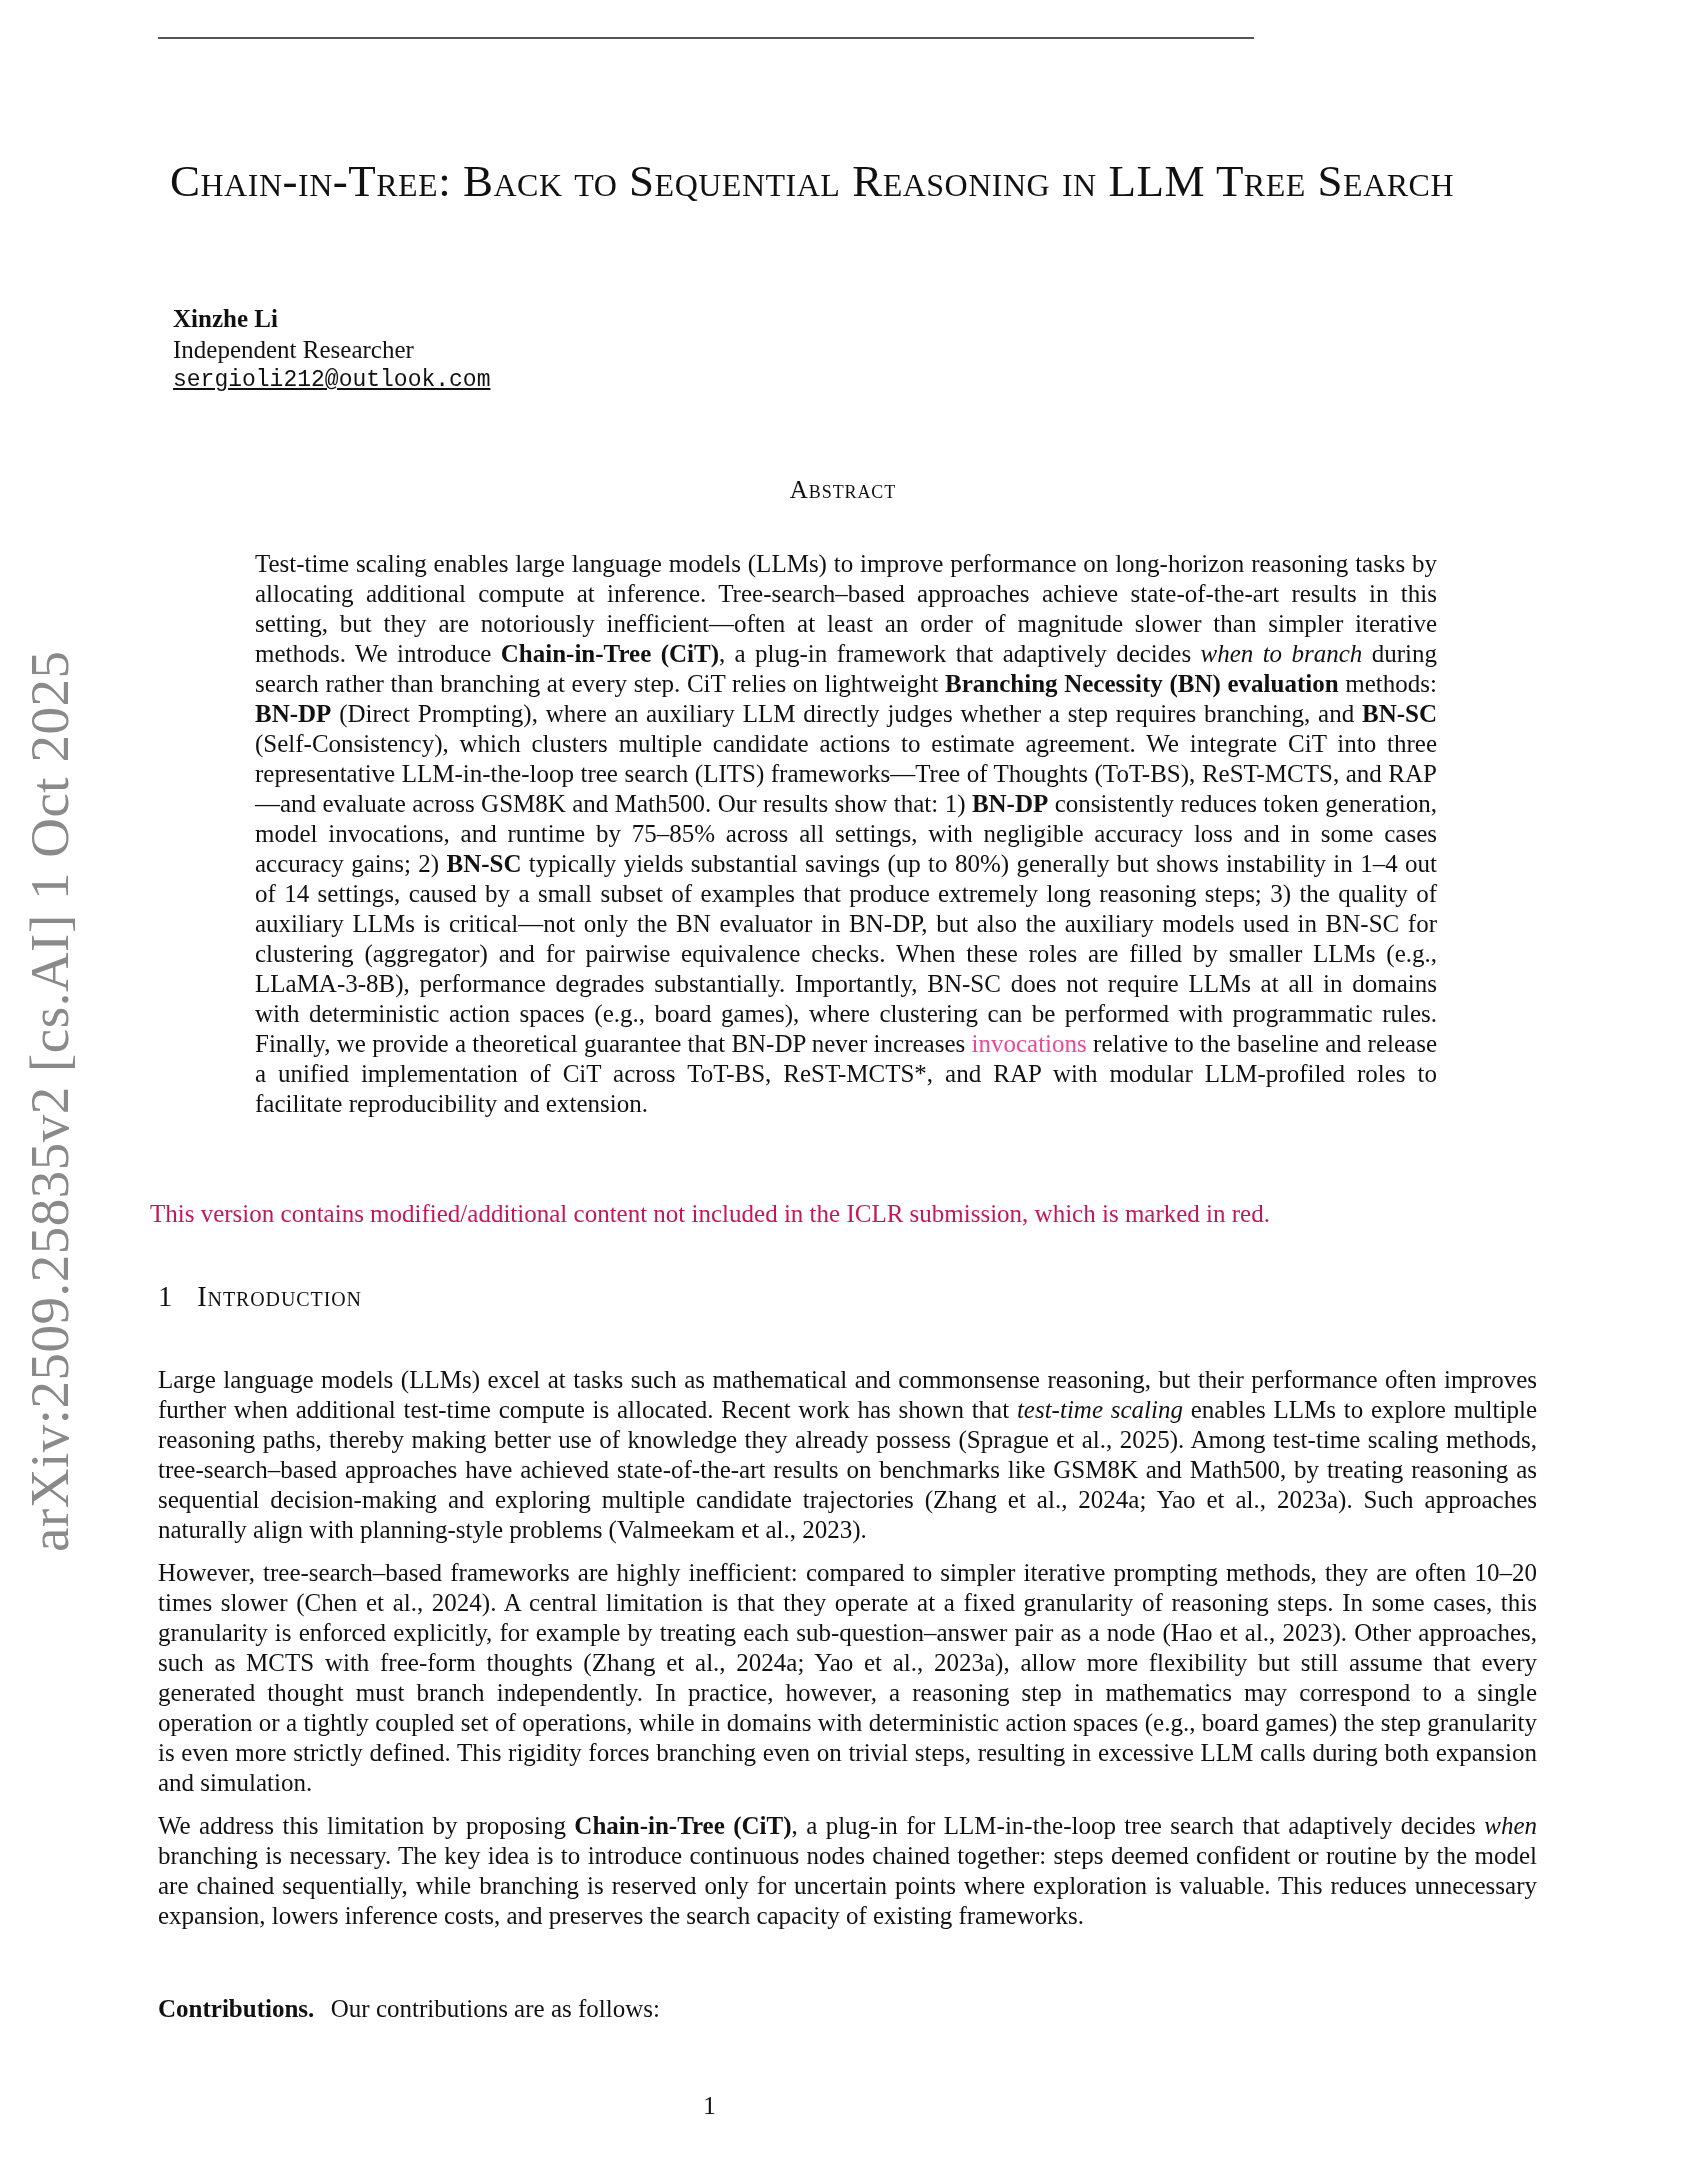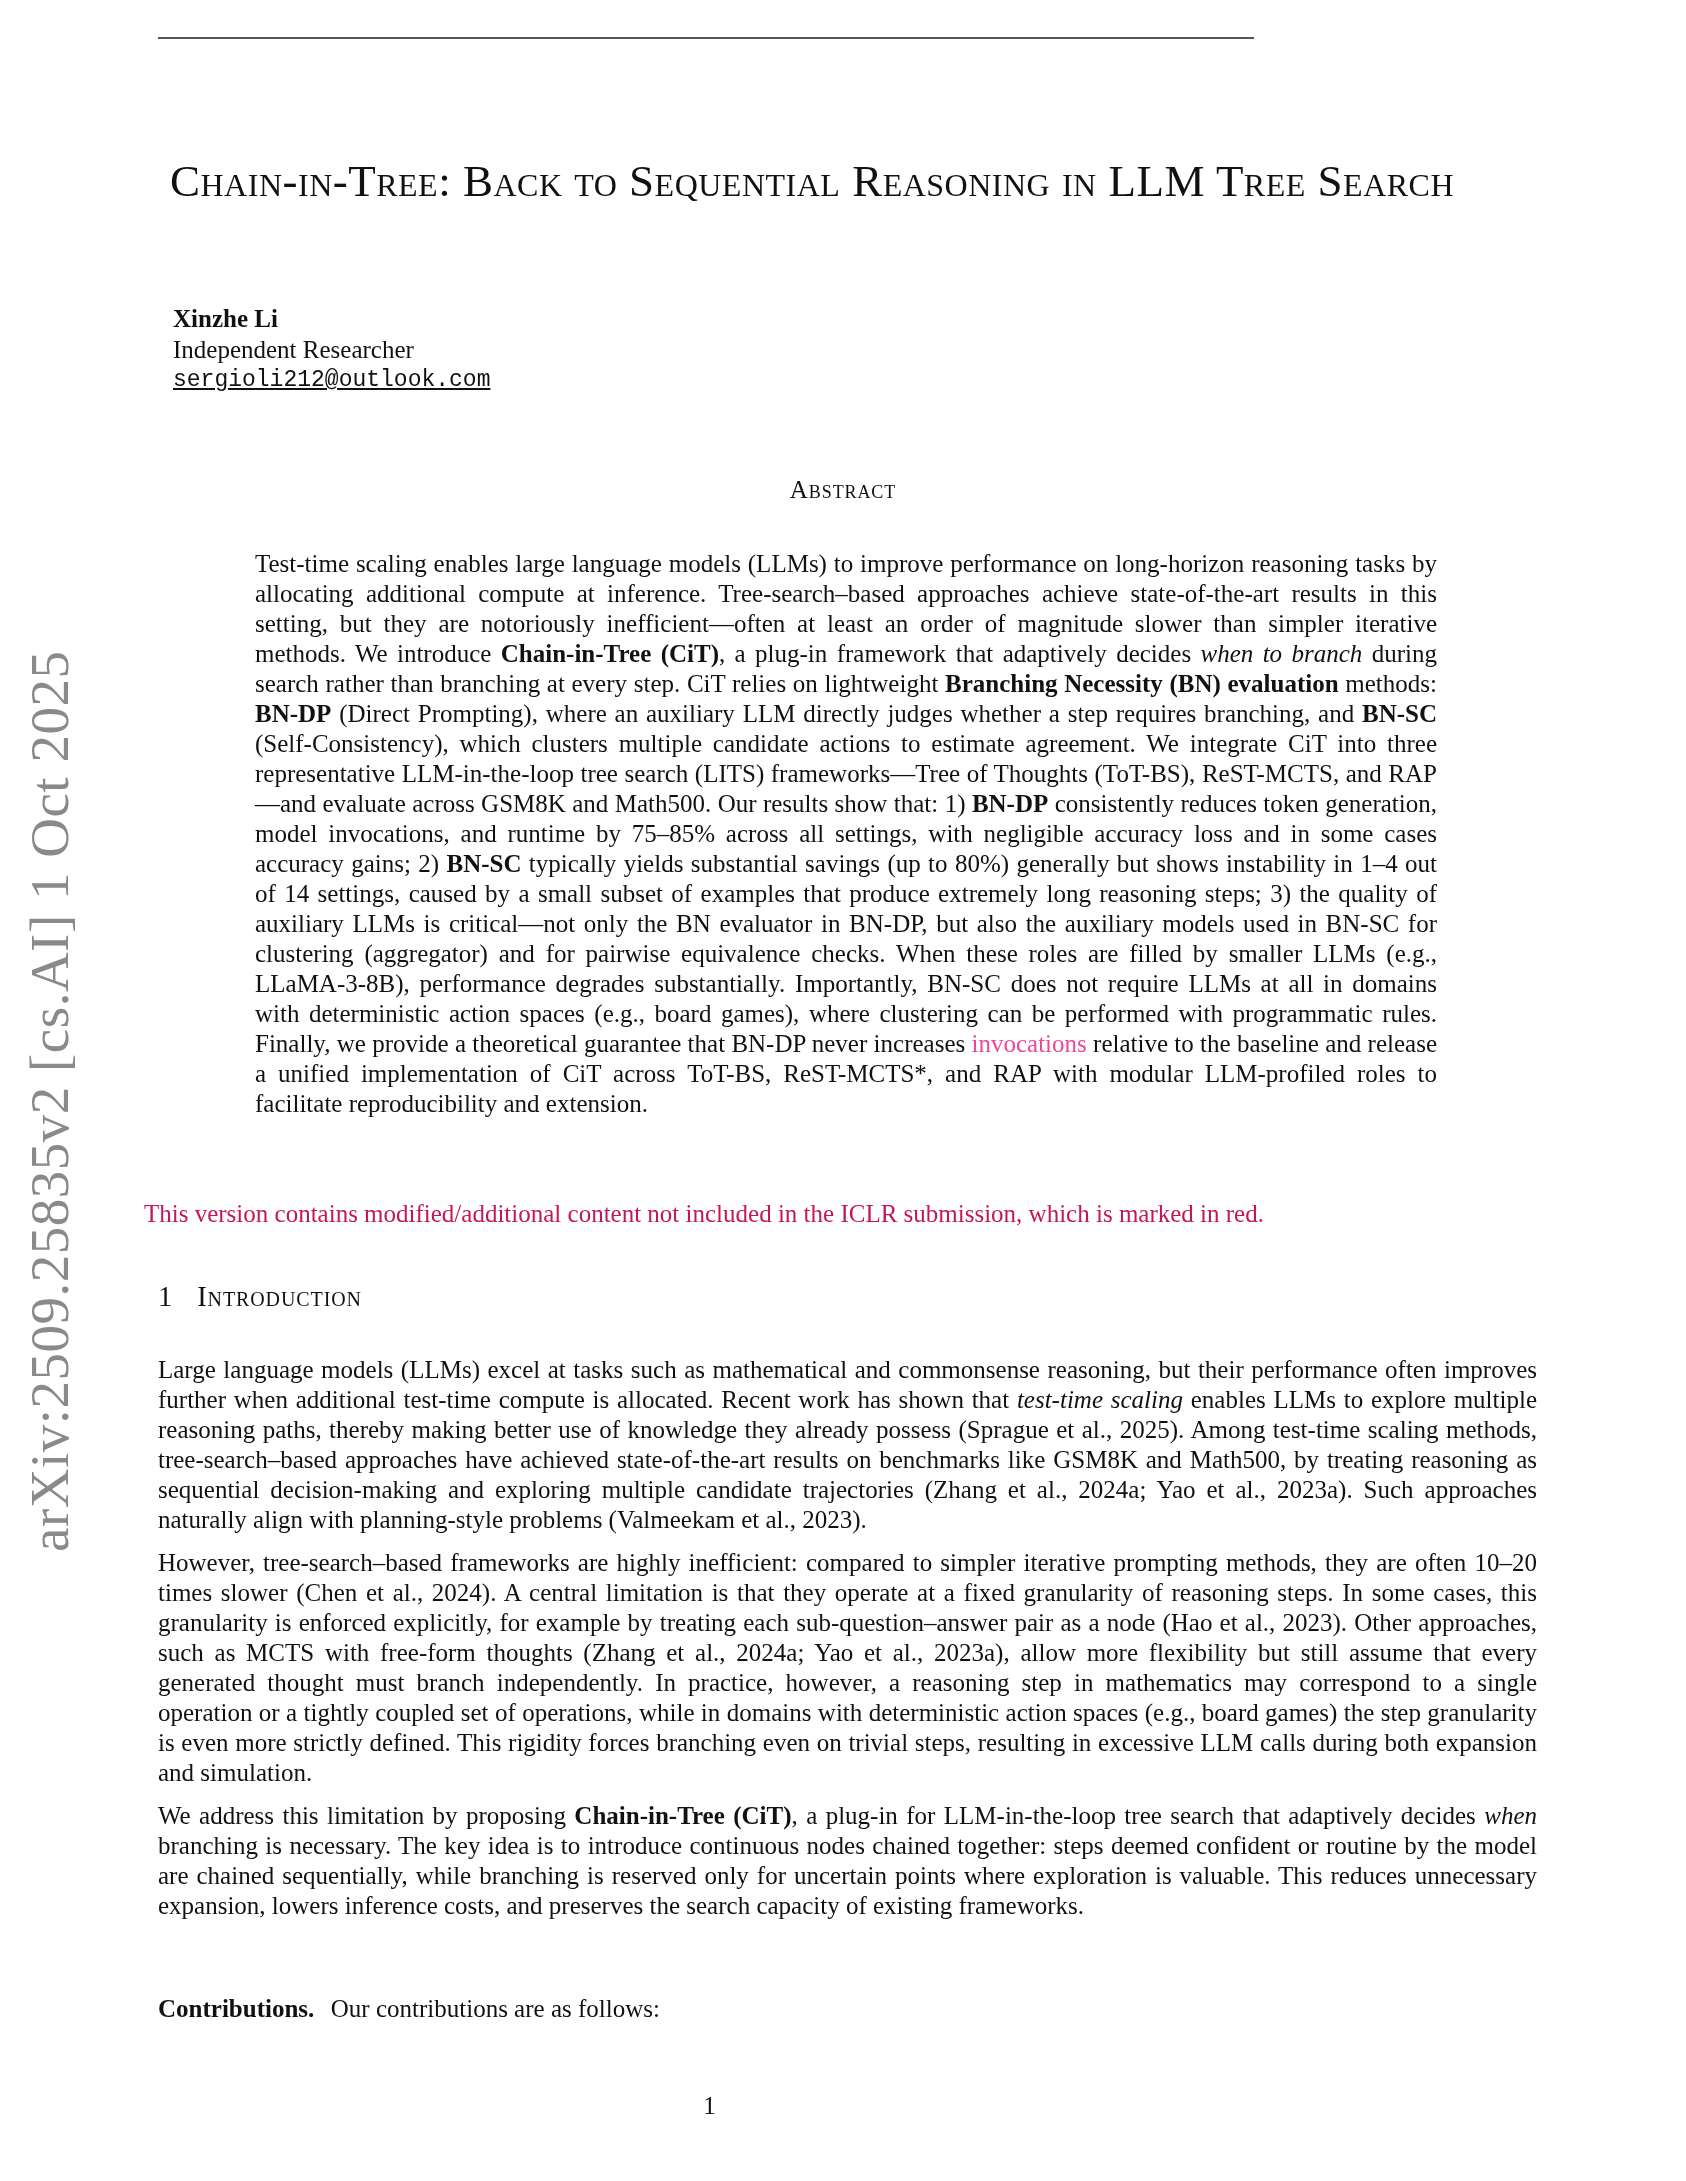--- a/index.html
+++ b/index.html
@@ -11,25 +11,25 @@
   .title { position: absolute; left: 158px; top: 142px; width: 1396px; font-size: 45px; line-height: 55px;
            font-variant: small-caps; letter-spacing: 0.5px; font-weight: normal; margin: 12px; }
   .author { position: absolute; left: 173px; top: 303px; font-size: 25px; line-height: 31px; }
   .author .name { font-weight: bold; }
   .author .email { font-family: "Liberation Mono", "DejaVu Sans Mono", monospace; font-size: 23px; text-decoration: underline; }
   .abstract-heading { position: absolute; left: 0; width: 1686px; top: 476px; text-align: center;
                       font-size: 25px; font-variant: small-caps; letter-spacing: 0.9px; }
   .abstract { position: absolute; left: 255px; top: 549px; width: 1182px; font-size: 25px; line-height: 30px;
               text-align: justify; hyphens: manual; }
   .red { color: #ec4899; }
-  .notice { position: absolute; left: 144px; top: 1200px; font-size: 25px; color: #c2185b; }
+  .notice { position: absolute; left: 150px; top: 1200px; font-size: 25px; color: #c2185b; }
   .sec-heading { position: absolute; left: 158px; top: 1281px; font-size: 28.5px; font-variant: small-caps; letter-spacing: 0.9px; }
   .sec-heading .num { margin-right: 24px; }
   .body { position: absolute; left: 158px; top: 1355px; width: 1379px; font-size: 25px; line-height: 30px; text-align: justify; }
-  .body p { margin: 0 0 13px 0; }
+  .body p { margin: 10px 0 13px 0; }
   .contrib { position: absolute; left: 158px; top: 1995px; font-size: 25px; }
   .contrib b { margin-right: 16.5px; }
   .page-num { position: absolute; left: 0; width: 1419px; top: 2092px; text-align: center; font-size: 25px; }
 </style>
 </head>
 <body>
 
 <div class="top-rule"></div>
 
 <div class="sidebar-id">arXiv:2509.25835v2  [cs.AI]  1 Oct 2025</div>

